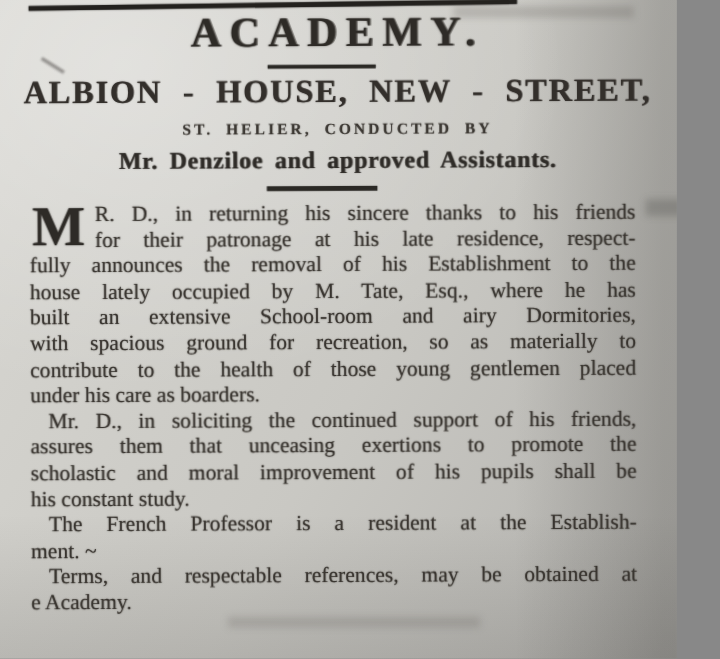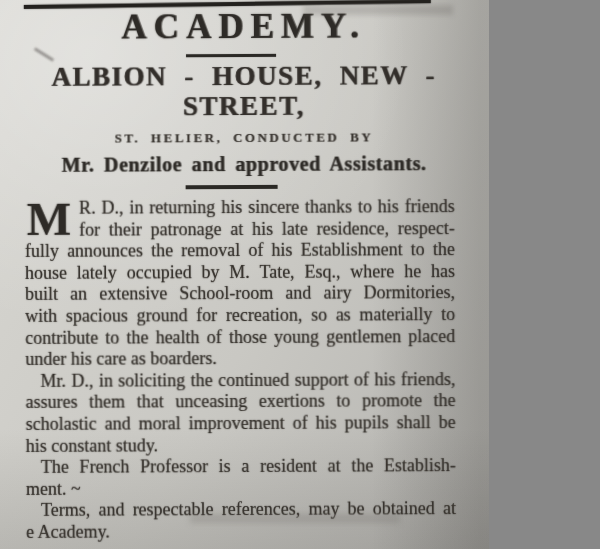--- a/index.html
+++ b/index.html
@@ -1,18 +1,18 @@
 <!DOCTYPE html>
 <html><head>
 <meta charset="utf-8">
 <style>
   html,body{margin:0;padding:0;background:#888;}
   .page{
     position:relative;
-    width:489px;height:549px;
+    width:564px;height:549px;
     overflow:hidden;
     font-family:"Liberation Serif","DejaVu Serif",serif;
     background:
       radial-gradient(120% 90% at 18% 10%, rgba(255,255,255,0.32), rgba(255,255,255,0) 55%),
       linear-gradient(to right, rgba(0,0,0,0) 76%, rgba(35,33,30,0.20) 98%),
       linear-gradient(to bottom, rgba(0,0,0,0) 78%, rgba(35,33,30,0.13) 100%),
       linear-gradient(120deg,#d9d8d3,#c9c8c3 55%,#b2b1ad);
     color:#38342f;
   }
   .content{position:absolute;inset:0;transform:rotate(-0.25deg);filter:blur(0.25px);}

